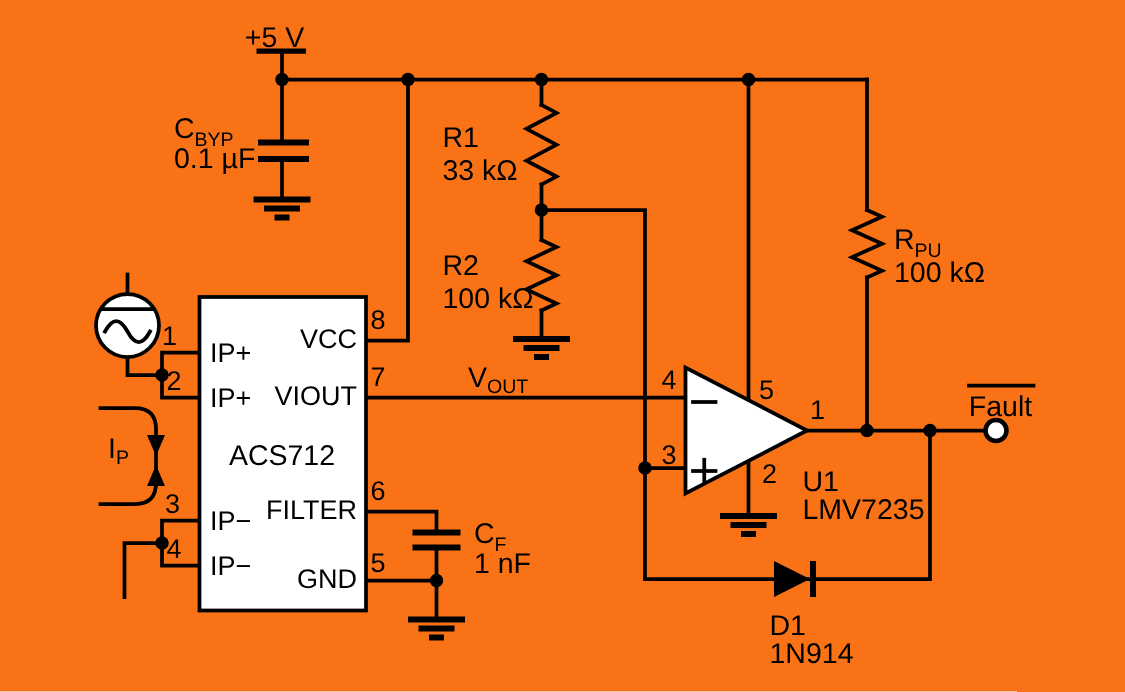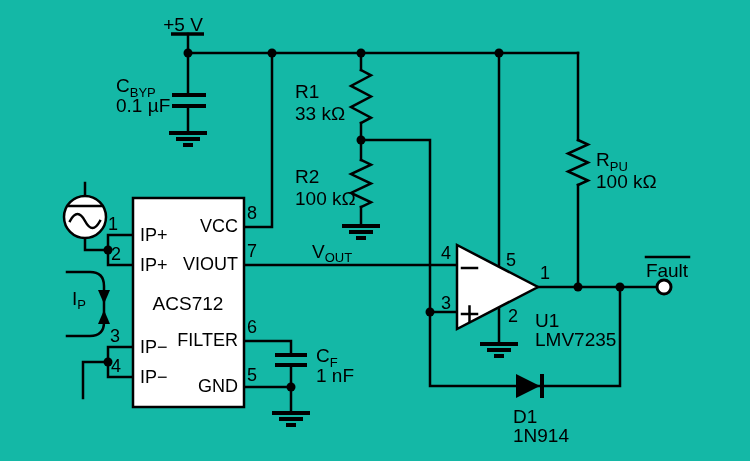--- a/index.html
+++ b/index.html
@@ -1,16 +1,16 @@
 <!DOCTYPE html>
 <html><head>
 <meta charset="utf-8">
 <style>
   html,body{margin:0;padding:0;background:#fff;}
-  .stage{position:relative;width:750px;height:461px;background:#14b8a6;overflow:hidden;
+  .stage{position:relative;width:750px;height:461px;background:#f97316;overflow:hidden;
          font-family:"Liberation Sans", sans-serif;}
   svg text{fill:#000;font-family:"Liberation Sans", sans-serif;}
   .wire{stroke:#000;stroke-width:2.5;fill:none;stroke-linecap:square;}
   .thick{stroke:#000;stroke-width:4;fill:none;stroke-linecap:butt;}
   .sym{stroke:#000;stroke-width:2.5;fill:#fff;}
   .filled{fill:#000;stroke:none;}
   .lbl{font-size:19px;}
   .pin{font-size:18px;}
   .sub{font-size:13px;}
 </style>

